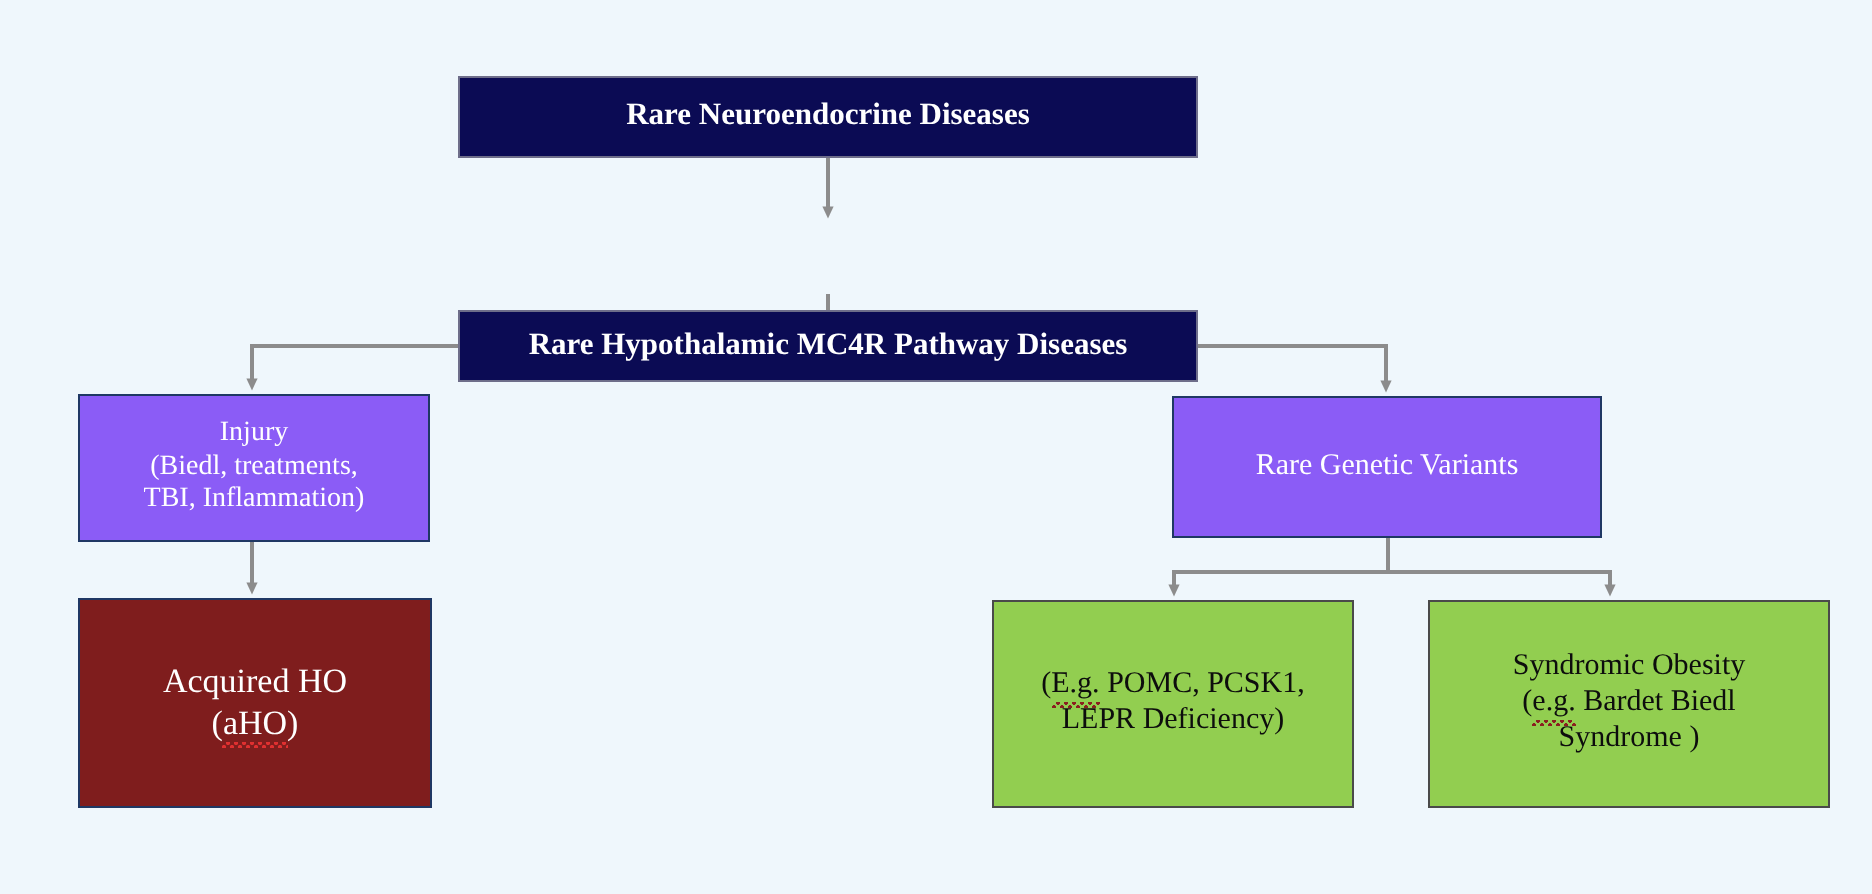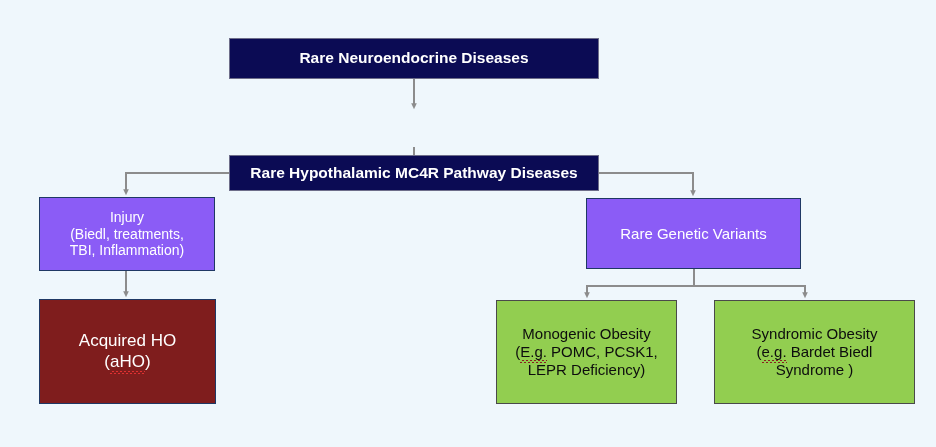--- a/index.html
+++ b/index.html
@@ -32,20 +32,21 @@
     display: flex;
     flex-direction: column;
     align-items: center;
     justify-content: center;
     text-align: center;
     line-height: 1.18;
   }
   .node .line {
     display: block;
     white-space: nowrap;
+    font-family: Liberation Serif, serif;
   }
 
   
   .node-navy {
     background: #0b0b54;
     border: 1px solid #6e6e8a;
     color: #ffffff;
     font-size: 15.5px;
     font-weight: bold;
   }
@@ -149,21 +150,20 @@
   <div class="node node-cyan" id="box-aho">
     <span class="line">Acquired HO</span>
     <span class="line"><span>(</span><span class="squiggle">aHO</span><span>)</span></span>
   </div>
 
   <div class="node node-teal big" id="box-genetic">
     <span class="line">Rare Genetic Variants</span>
   </div>
 
   <div class="node node-green" id="box-monogenic">
-    <span class="line">Monogenic Obesity</span>
     <span class="line"><span>(</span><span class="squiggle squiggle-dark">E.g.</span><span> POMC, PCSK1,</span></span>
     <span class="line">LEPR Deficiency)</span>
   </div>
 
   <div class="node node-green" id="box-syndromic">
     <span class="line">Syndromic Obesity</span>
     <span class="line"><span>(</span><span class="squiggle squiggle-dark">e.g.</span><span> Bardet Biedl</span></span>
     <span class="line">Syndrome )</span>
   </div>
 

